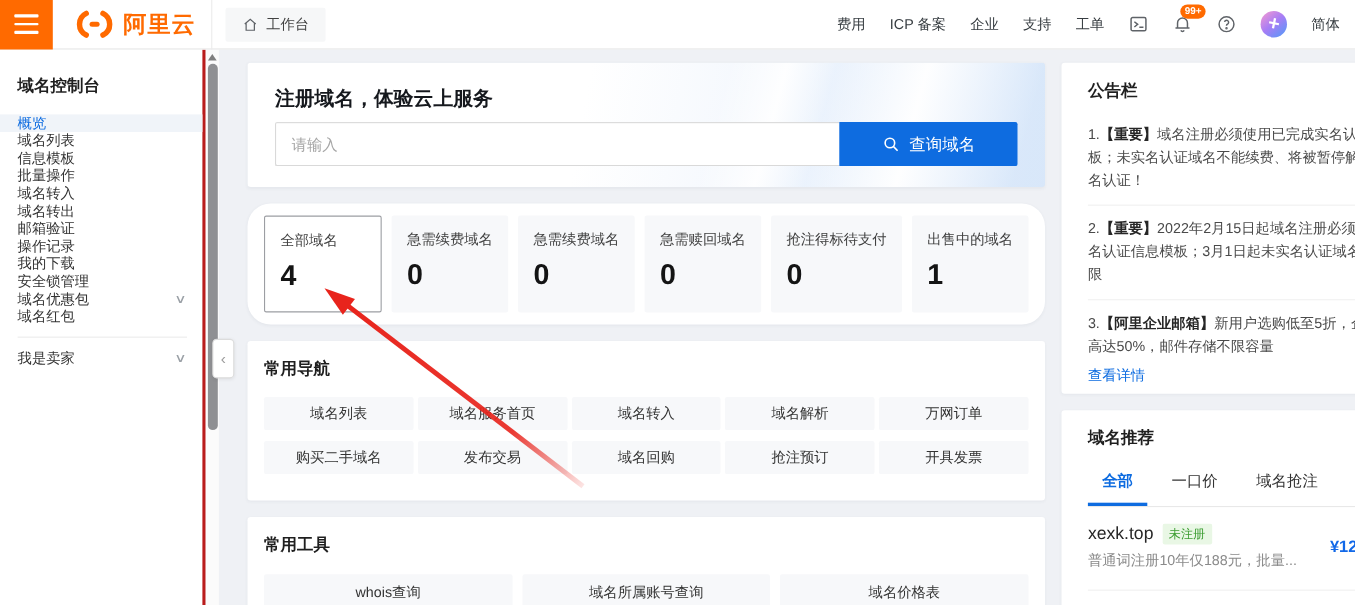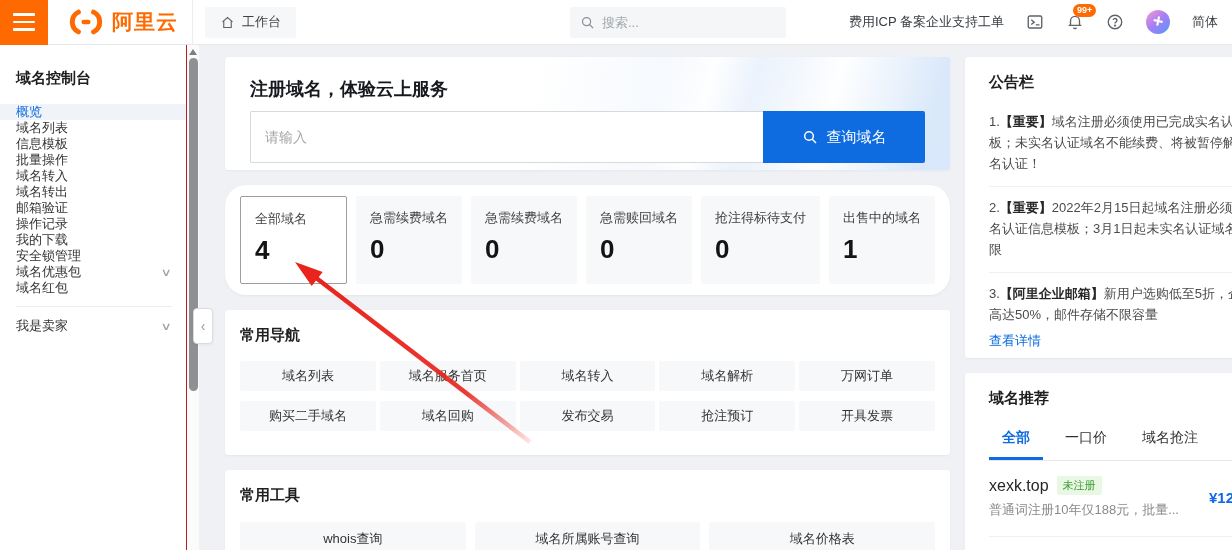--- a/index.html
+++ b/index.html
@@ -29,21 +29,21 @@
   .badge { position:absolute; top:-9px; left:7px; background:#ff6a00; color:#fff; font-size:9px;
            line-height:13px; padding:0 4px; border-radius:7px; font-weight:bold; }
   .avatar { width:24px; height:24px; border-radius:50%; cursor:pointer; position:relative;
             background:linear-gradient(140deg,#f79bd0 0%,#a87df5 48%,#4f9bf7 100%); }
   .avatar::after { content:'+'; position:absolute; left:0; top:0; width:24px; height:24px;
                    color:#fff; font-size:18px; font-weight:bold; line-height:23px; text-align:center;
                    transform:rotate(12deg); }
 
   
   .sidebar { position:absolute; left:0; top:45px; width:187px; height:505px; background:#fff;
-             border-right:1px solid #b91c1c; z-index:10; }
+             border-right:3px solid #b91c1c; z-index:10; }
   .side-title { font-size:15px; font-weight:bold; color:#1f1f1f; padding:24px 0 16px 16px; }
   .side-item { height:16px; line-height:32px; padding:0 16px; display:flex; align-items:center;
                justify-content:space-between; color:#333; cursor:pointer; position:relative; }
   .side-item.active { background:#f0f4f9; color:#0e6ce0; }
   .side-item .chev { color:#9aa0a6; font-size:11px; transform:scaleX(1.4); }
   .side-item.divider-after { margin-bottom:22px; }
   .side-item.divider-after::after { content:''; position:absolute; left:16px; right:14px; bottom:-11px;
                border-top:1px solid #ececec; }
   .side-scroll { position:absolute; left:187px; top:45px; width:12px; height:505px; background:#fbfbfb;
                  z-index:11; }
@@ -61,21 +61,21 @@
   .card { position:absolute; background:#fff; border-radius:3px; box-shadow:0 1px 3px rgba(31,56,88,.05); }
   .sec-title { font-size:15px; font-weight:bold; color:#1f1f1f; }
 
   
   .banner { left:225px; top:57px; width:725px; height:113px; padding:20px 25px; overflow:hidden;
     background-image:
       linear-gradient(105deg, rgba(255,255,255,0) 58%, rgba(255,255,255,.9) 65%, rgba(226,238,252,.35) 71%,
                       rgba(255,255,255,.95) 82%, rgba(213,230,250,.6) 96%),
       linear-gradient(100deg, #ffffff 42%, #ebf2fc 80%, #dde9f9 100%); }
   .banner-title { font-size:18px; font-weight:bold; color:#15181d; }
-  .banner-search { display:flex; margin-top:10px; height:52px; }
+  .banner-search { display:flex; margin-top:10px; height:40px; }
   .banner-search input { flex:1; border:1px solid #d9d9d9; border-right:none; border-radius:2px 0 0 2px;
                          padding:0 14px; font-size:14px; font-family:inherit; outline:none; color:#333; background:#fff; }
   .banner-search input::placeholder { color:#a6a6a6; }
   .search-btn { width:162px; background:#0e6ce0; color:#fff; font-size:15px; border:none; cursor:pointer;
                 display:flex; align-items:center; justify-content:center; gap:9px; border-radius:0 2px 2px 0;
                 font-family:inherit;text-align:center; }
 
   
   .stats { left:225px; top:185px; width:725px; height:110px; padding:11px 15px; display:flex; gap:9px;border-radius:21px; }
   .stat-box { flex:1; background:#f7f8fa; border-radius:2px; padding:13px 14px; cursor:pointer; }
@@ -145,31 +145,22 @@
     </div>
     <div class="hdr-div"></div>
     <div class="workspace">
       <span>
         <svg viewBox="0 0 24 24" width="15" height="15" fill="none" stroke="#5f6368" stroke-width="1.8">
           <path d="M4 11 L12 4 L20 11 M6 9.5 V20 H18 V9.5"></path>
         </svg>
       </span>
       <span>工作台</span>
     </div>
-    <div class="hdr-search">
-      <span>
-        <svg viewBox="0 0 24 24" width="15" height="15" fill="none" stroke="#8d9299" stroke-width="2">
-          <circle cx="10.5" cy="10.5" r="6.5"></circle>
-            <path d="M15.5 15.5 L21 21"></path>
-        </svg>
-      </span>
-      <input placeholder="搜索..." style="">
-    </div>
     <div class="hdr-right">
-      <div style="display:flex;">
+      <div style="display:flex;gap:22px">
 
       <span class="hdr-link">费用</span>
           <span class="hdr-link">ICP 备案</span>
           <span class="hdr-link">企业</span>
           <span class="hdr-link">支持</span>
           <span class="hdr-link">工单</span>
         </div>
       <span class="hdr-icon">
         <svg viewBox="0 0 24 24" width="18" height="18" fill="none" stroke="#5f6368" stroke-width="1.8">
           <rect x="3" y="4" width="18" height="16" rx="2"></rect>
@@ -305,22 +296,22 @@
   <div class="card qnav">
     <div class="sec-title">常用导航</div>
     <div class="btn-grid5">
 
     <div class="gray-btn">域名列表</div>
         <div class="gray-btn">域名服务首页</div>
         <div class="gray-btn">域名转入</div>
         <div class="gray-btn">域名解析</div>
         <div class="gray-btn">万网订单</div>
         <div class="gray-btn">购买二手域名</div>
+        <div class="gray-btn">发布交易</div>
         <div class="gray-btn">域名回购</div>
-        <div class="gray-btn">发布交易</div>
         <div class="gray-btn">抢注预订</div>
         <div class="gray-btn">开具发票</div>
       </div>
   </div>
 
   <div class="card tools">
     <div class="sec-title">常用工具</div>
     <div class="btn-grid3">
 
     <div class="gray-btn">whois查询</div>

